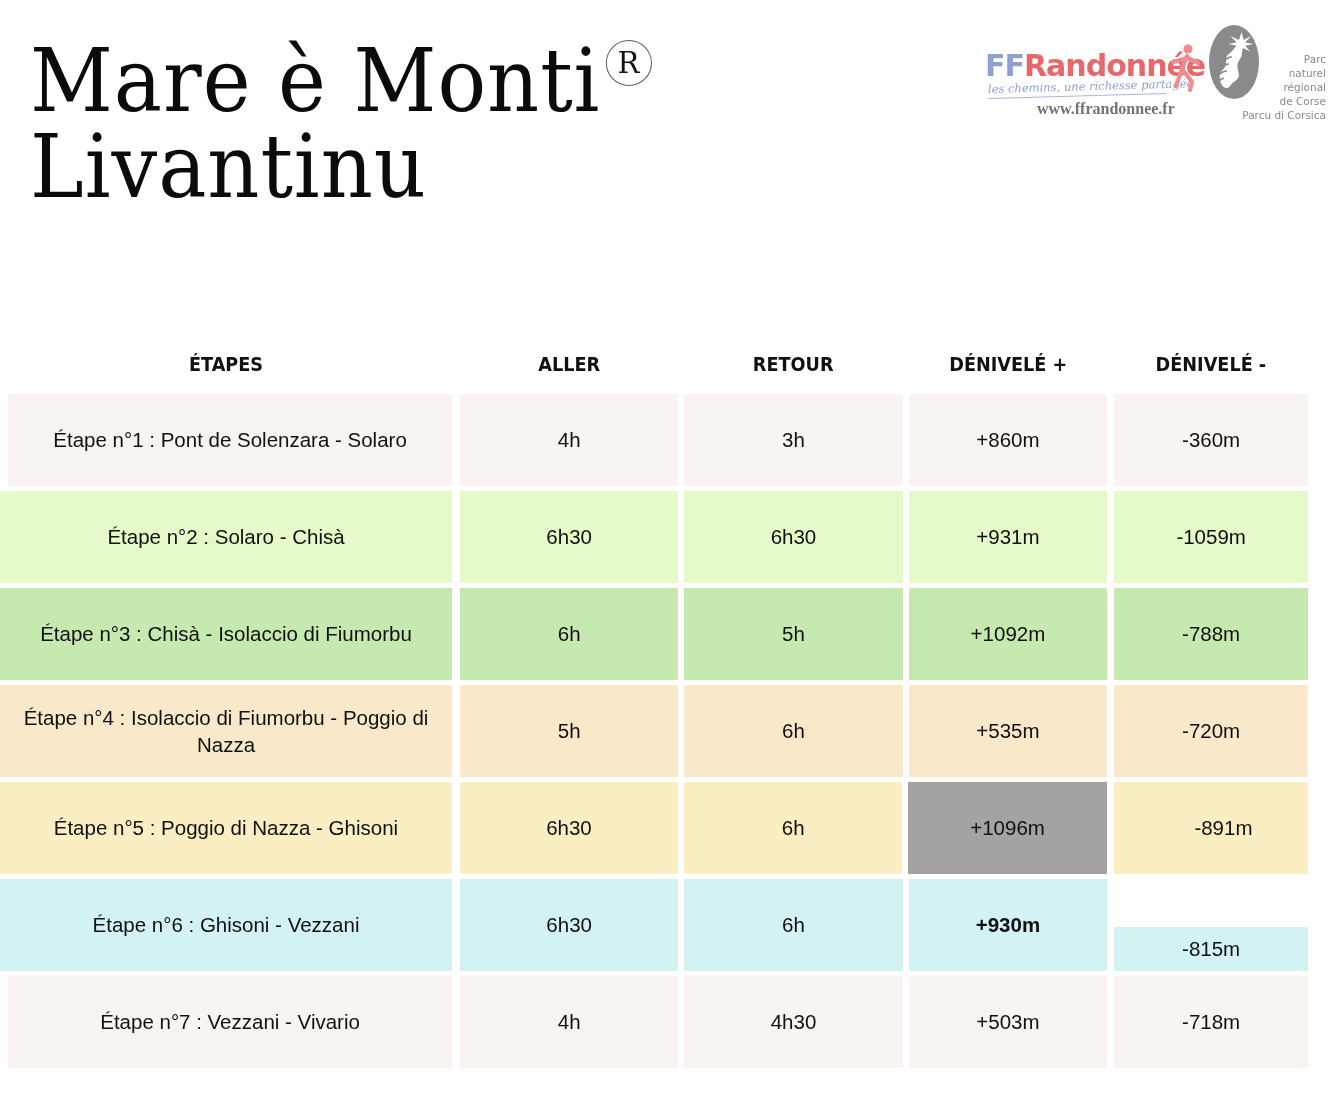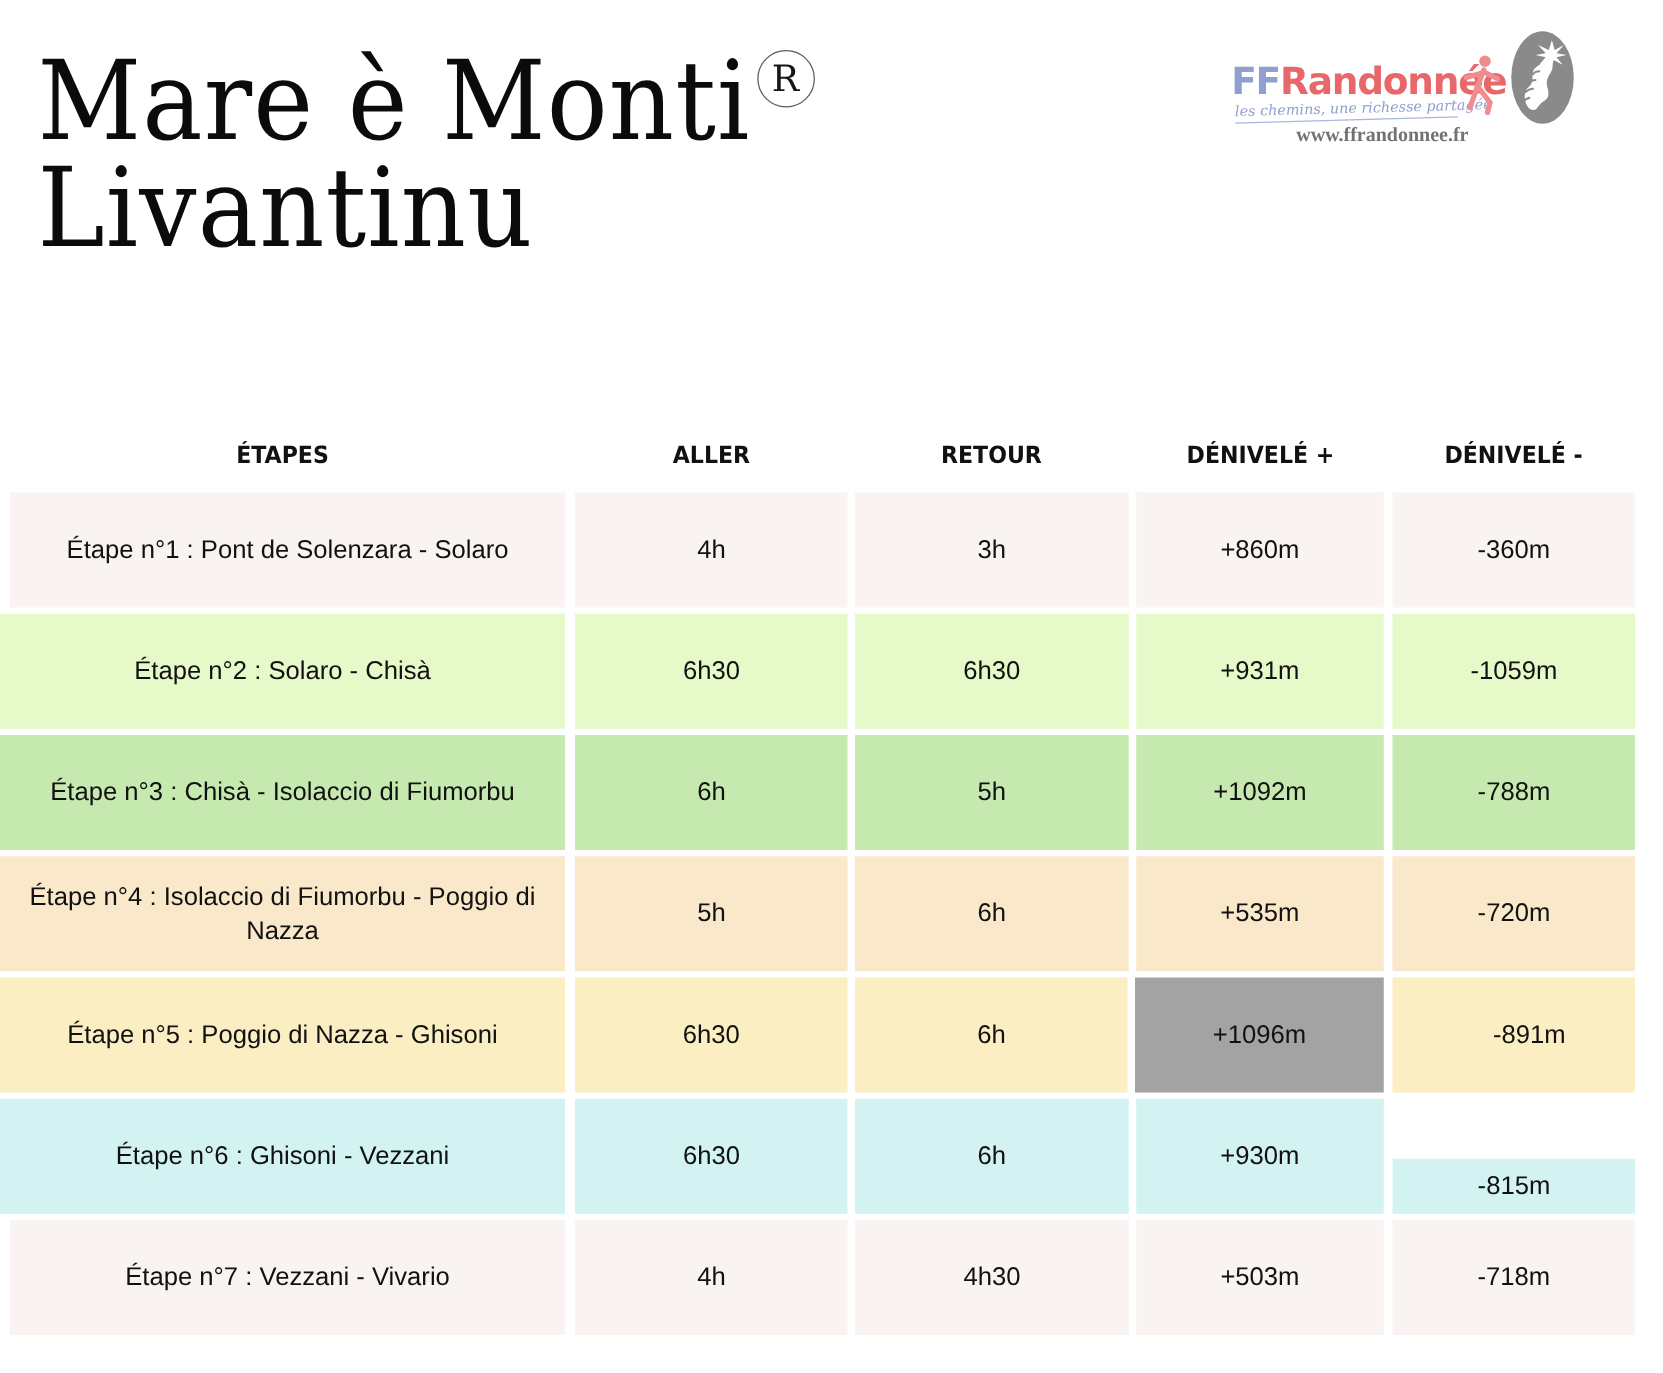--- a/index.html
+++ b/index.html
@@ -220,20 +220,27 @@
   <div id="logo-parc">
     <svg id="parc-oval" viewBox="0 0 52 76">
       <ellipse cx="26" cy="38" rx="25" ry="37" fill="#8a8a8a"></ellipse>
       <path d="M31 16 l2.5 -8 l2.2 8 l7.5 -4 l-6 6.5 l8 1.5 l-8 1.7 l5 6 l-7.3 -3.8 l-1.9 8.1 l-2.4 -8.2 l-7.2 3.9 l5.1 -6 l-8.1 -1.7 l8.2 -1.5 l-6.1 -6.5 z" fill="#ffffff"></path>
       <path d="M33 25 c2 3 1 7 -1 10 c-2 3 -3 6 -2.5 9 c0.5 3 2 6 1 9 c-1 3 -4 4 -6 6 c-2 2 -3 5 -6 5 c-3 0 -5 -3 -6 -6 c-1 -3 -1 -6 0 -9 c1 -3 4 -4 5 -7 c1 -3 0 -6 1 -9 c1 -3 4 -4 6 -6 c2 -2 4 -4 6 -3 z" fill="#ffffff"></path>
       <path d="M16 54 c-3 1 -5 2 -6 4" stroke="#8a8a8a" stroke-width="1.6" fill="none"></path>
       <path d="M19 47 c-3 0 -5 1 -7 3" stroke="#8a8a8a" stroke-width="1.6" fill="none"></path>
       <path d="M21 40 c-3 0 -5 1 -6 3" stroke="#8a8a8a" stroke-width="1.6" fill="none"></path>
       <path d="M24 33 c-3 0 -5 1 -6 3" stroke="#8a8a8a" stroke-width="1.6" fill="none"></path>
     </svg>
+    <div id="parc-text">
+      <div>Parc</div>
+      <div>naturel</div>
+      <div>régional</div>
+      <div>de Corse</div>
+      <div>Parcu di Corsica</div>
+    </div>
   </div>
 </div>
 
 <div id="table">
 
   <div class="row" id="head-row">
     <div class="cell c-etapes">ÉTAPES</div>
     <div class="cell c-aller">ALLER</div>
     <div class="cell c-retour">RETOUR</div>
     <div class="cell c-dplus">DÉNIVELÉ +</div>
@@ -277,21 +284,21 @@
     <div class="cell c-aller" style="background: rgb(250, 238, 194);">6h30</div>
     <div class="cell c-retour" style="background: rgb(250, 238, 194);">6h</div>
     <div class="cell c-dplus" style="background: #a3a3a3; text-align: center;">+1096m</div>
     <div class="cell c-dminus" style="background: rgb(250, 238, 194); padding-left: 33px;">-891m</div>
   </div>
 
   <div class="row body-row">
     <div class="cell c-etapes" style="background: rgb(211, 242, 242);">Étape n°6 : Ghisoni - Vezzani</div>
     <div class="cell c-aller" style="background: rgb(211, 242, 242);">6h30</div>
     <div class="cell c-retour" style="background: rgb(211, 242, 242);">6h</div>
-    <div class="cell c-dplus" style="background: rgb(211, 242, 242);">+930m</div>
+    <div class="cell c-dplus" style="background: rgb(211, 242, 242); font-weight: bold;">+930m</div>
     <div class="cell c-dminus" style="background: rgb(211, 242, 242); margin-top: 48px;">-815m</div>
   </div>
 
   <div class="row body-row inset">
     <div class="cell c-etapes" style="background: rgb(249, 244, 241);">Étape n°7 : Vezzani - Vivario</div>
     <div class="cell c-aller" style="background: rgb(249, 244, 241);">4h</div>
     <div class="cell c-retour" style="background: rgb(249, 244, 241);">4h30</div>
     <div class="cell c-dplus" style="background: rgb(249, 244, 241);">+503m</div>
     <div class="cell c-dminus" style="background: rgb(249, 244, 241);">-718m</div>
   </div>

